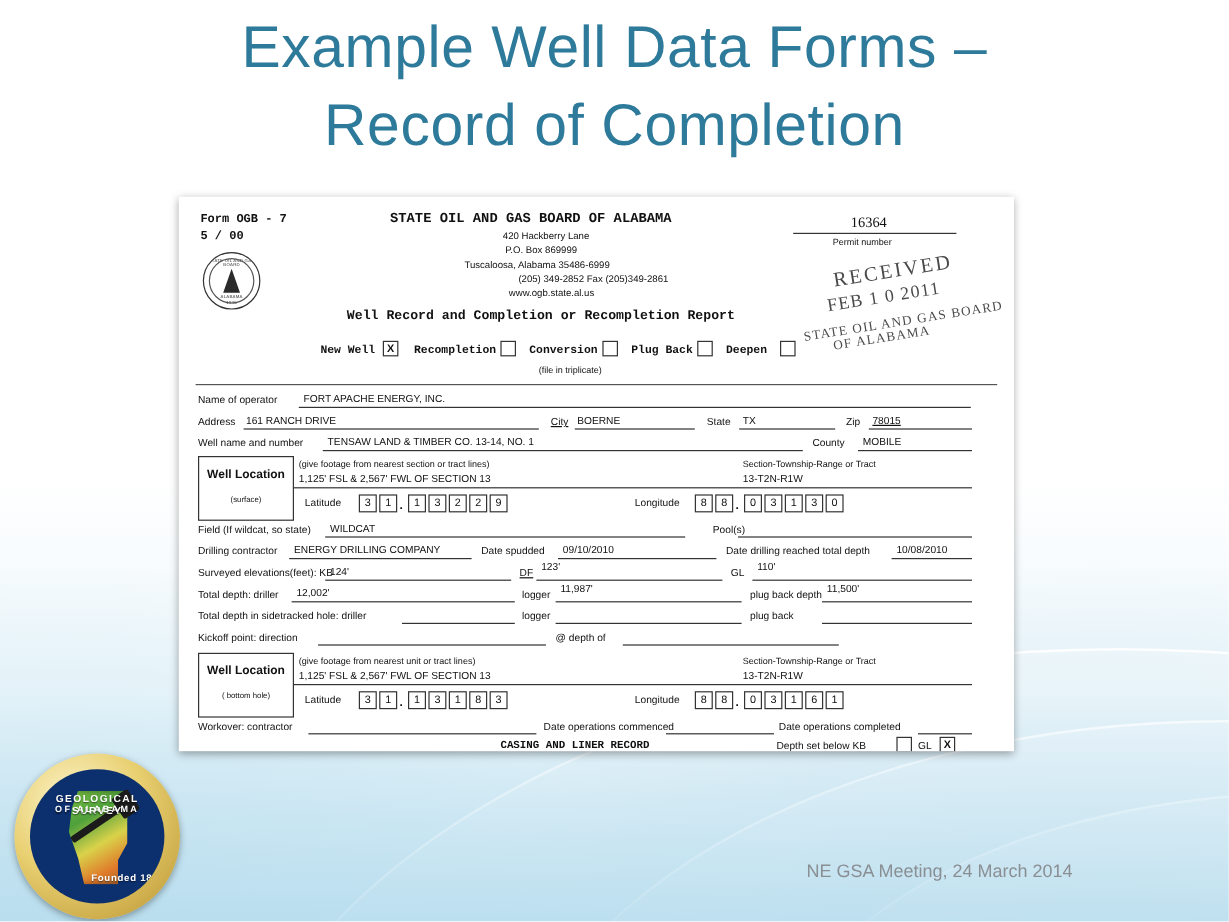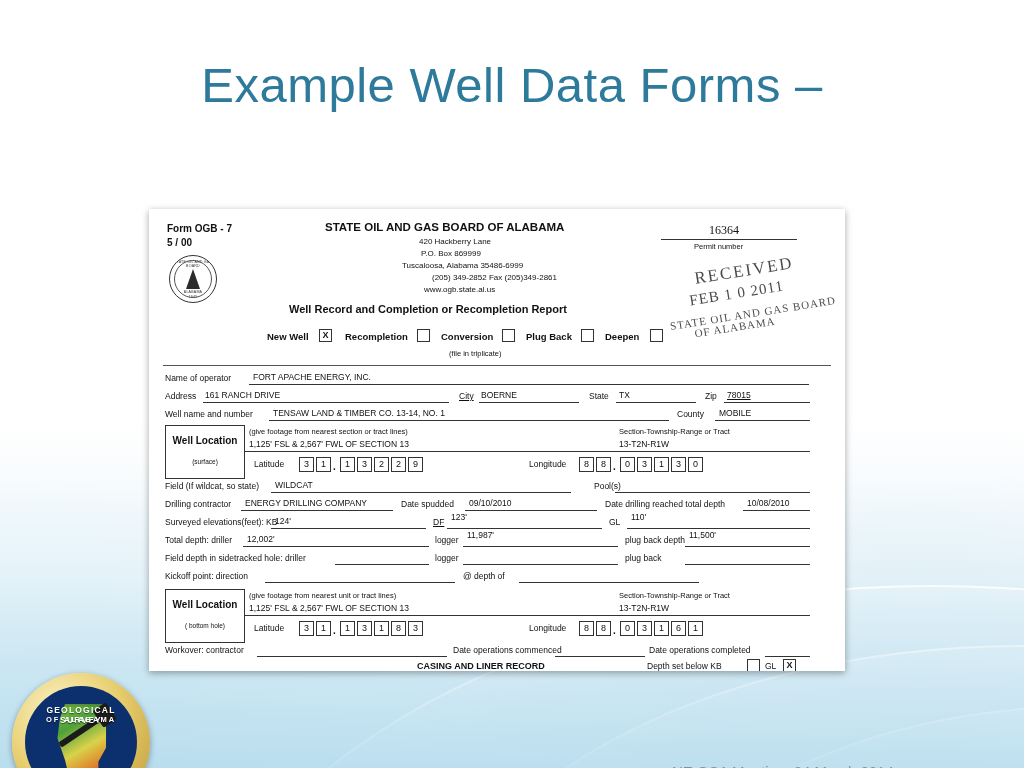--- a/index.html
+++ b/index.html
@@ -16,21 +16,20 @@
   }
   
   .slide {
     position: absolute;
     inset: 0;
     background:
       radial-gradient(ellipse 900px 500px at 90% 100%, #cfe7f2 0%, rgba(207,231,242,0) 60%),
       radial-gradient(ellipse 700px 400px at 5% 95%, #d6ecf5 0%, rgba(214,236,245,0) 65%),
       linear-gradient(to bottom, #ffffff 0%, #ffffff 52%, #eef7fb 72%, #d9eef7 100%);
     overflow: hidden;
-    margin-top: 45px;
   }
   .swoosh {
     position: absolute;
     border-radius: 50%;
     border: 2px solid rgba(255,255,255,0.85);
     pointer-events: none;
   }
   .swoosh.s1 {
     width: 1500px; height: 900px;
     left: 180px; top: 540px;
@@ -79,21 +78,21 @@
     overflow: hidden;
     color: #111;
   }
   .form-inner {
     position: absolute;
     inset: 0;
     font-family: "Liberation Sans", sans-serif;
     font-size: 8px;
   }
   .fi { position: absolute; white-space: nowrap; }
-  .bold { font-weight: bold; }
+  .bold { font-weight: bold; font-family: Liberation Mono, monospace; }
 
   
   .rule {
     position: absolute;
     border-bottom: 1px solid #333;
     height: 0;
   }
 
   
   .entry { font-size: 8.5px; color: #111; }
@@ -257,40 +256,41 @@
 <body>
 
 <div class="slide">
   <div class="swoosh s1"></div>
   <div class="swoosh s2"></div>
   <div class="swoosh s3"></div>
   <div class="bottom-tint"></div>
 
   <div class="title">
     <div>Example Well Data Forms –</div>
+    <div>Record of Completion</div>
   </div>
 
   <div class="form-wrap">
     <div class="form-inner">
 
       <div class="fi" style="left:18px; top:6px; font-size:9px; color:#999;">&nbsp;</div>
       <div class="fi bold" style="left:18px; top:14px; font-size:10px;">Form OGB - 7</div>
       <div class="fi bold" style="left:18px; top:28px; font-size:10px;">5 / 00</div>
 
       <div class="seal" style="left:20px; top:46px;">
         <div class="seal-txt" style="top:4px;">STATE OIL AND GAS BOARD</div>
         <div class="derrick"></div>
         <div class="seal-txt" style="bottom:8px;">ALABAMA</div>
         <div class="seal-txt" style="bottom:3px;">1945</div>
       </div>
 
       <div class="fi bold" style="left:176px; top:12px; font-size:11.5px;">STATE OIL AND GAS BOARD OF ALABAMA</div>
       <div class="fi" style="left:270px; top:28px;">420 Hackberry Lane</div>
       <div class="fi" style="left:272px; top:40px;">P.O. Box 869999</div>
-      <div class="fi" style="left:253px; top:52px;">Tuscaloosa, Alabama 35486-6999</div>
+      <div class="fi" style="left:238px; top:52px;">Tuscaloosa, Alabama 35486-6999</div>
       <div class="fi" style="left:249px; top:64px;padding-left:34px;">(205) 349-2852      Fax (205)349-2861</div>
       <div class="fi" style="left:275px; top:76px;">www.ogb.state.al.us</div>
 
       <div class="fi" style="left:560px; top:14px; font-size:12px; font-family:'Liberation Serif',serif;">16364</div>
       <div class="rule" style="left:512px; top:30px; width:136px;"></div>
       <div class="fi" style="left:545px; top:33px; font-size:7.5px;">Permit number</div>
 
       <div class="stamp big" style="left:545px; top:52px;">RECEIVED</div>
       <div class="stamp" style="left:540px; top:76px; font-size:15px;">FEB 1 0 2011</div>
       <div class="stamp" style="left:520px; top:98px; font-size:11px;">STATE OIL AND GAS BOARD</div>
@@ -396,21 +396,21 @@
       <div class="fi" style="left:16px; top:326px; font-size:8.5px;">Total depth: driller</div>
       <div class="fi entry" style="left:98px; top:325px;">12,002'</div>
       <div class="rule" style="left:94px; top:337px; width:186px;"></div>
       <div class="fi" style="left:286px; top:326px; font-size:8.5px;">logger</div>
       <div class="fi entry" style="left:318px; top:321px;">11,987'</div>
       <div class="rule" style="left:314px; top:337px; width:155px;"></div>
       <div class="fi" style="left:476px; top:326px; font-size:8.5px;">plug back depth</div>
       <div class="fi entry" style="left:540px; top:321px;">11,500'</div>
       <div class="rule" style="left:536px; top:337px; width:125px;"></div>
 
-      <div class="fi" style="left:16px; top:344px; font-size:8.5px;">Field depth in sidetracked hole: driller</div>
+      <div class="fi" style="left:16px; top:344px; font-size:8.5px;">Total depth in sidetracked hole: driller</div>
       <div class="fi entry" style="left:190px; top:343px;"></div>
       <div class="rule" style="left:186px; top:355px; width:94px;"></div>
       <div class="fi" style="left:286px; top:344px; font-size:8.5px;">logger</div>
       <div class="fi entry" style="left:318px; top:343px;"></div>
       <div class="rule" style="left:314px; top:355px; width:155px;"></div>
       <div class="fi" style="left:476px; top:344px; font-size:8.5px;">plug back</div>
       <div class="fi entry" style="left:540px; top:343px;"></div>
       <div class="rule" style="left:536px; top:355px; width:125px;"></div>
 
       <div class="fi" style="left:16px; top:362px; font-size:8.5px;">Kickoff point: direction</div>

